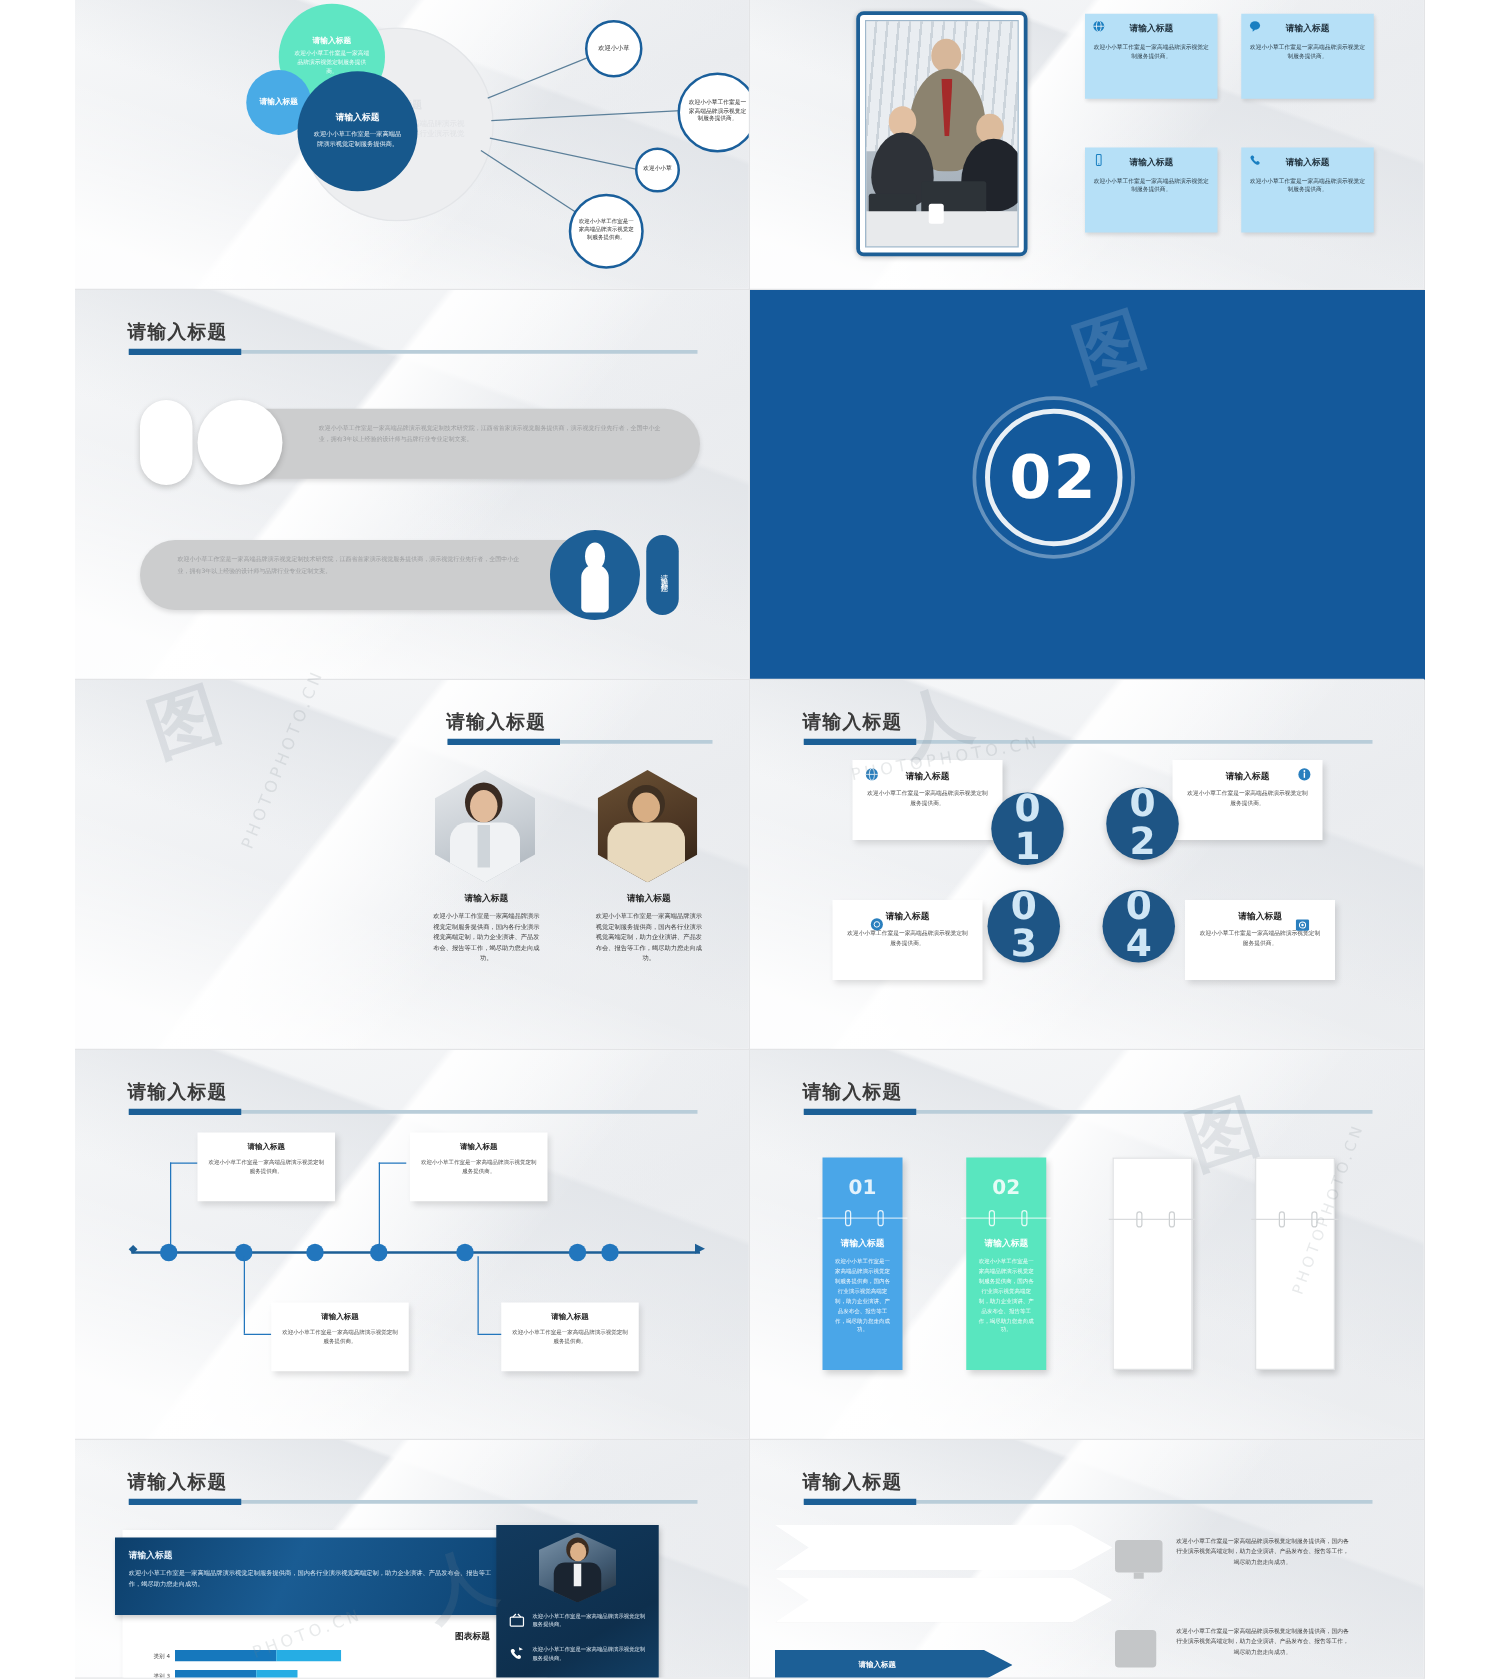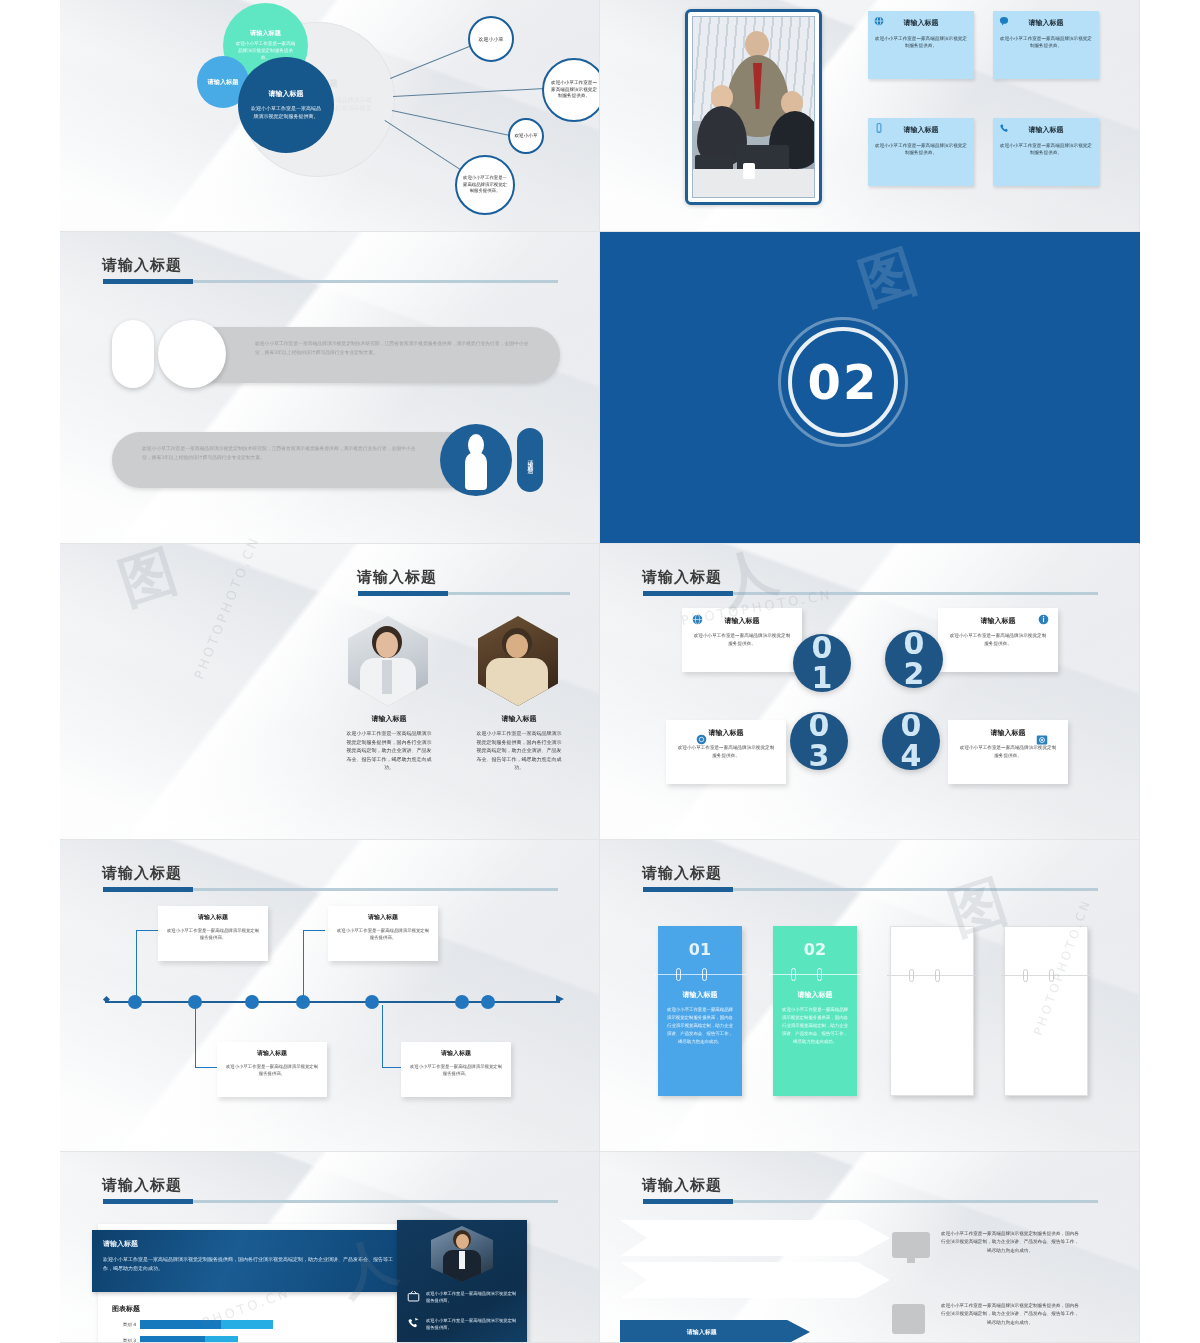--- a/index.html
+++ b/index.html
@@ -108,41 +108,41 @@
 
   
   .tl-axis { position:absolute; height:1.5px; background:#1d5f96; }
   .tl-dot { position:absolute; width:14px; height:14px; border-radius:50%; background:#2276bd; }
   .tl-card { position:absolute; background:#fff; box-shadow:2px 3px 5px rgba(0,0,0,.13); padding:7px 8px; }
   .tl-card .tt { font-size:6px; font-weight:bold; color:#1d1d1d; text-align:center; margin-bottom:5px; }
   .tl-card .tb { font-size:4.4px; color:#4a4a4a; line-height:1.7; text-align:center; }
   .tl-conn { position:absolute; border-color:#2276bd; border-style:solid; }
 
   
-  .tag { position:absolute; width:84px; height:170px; box-shadow:2px 3px 5px rgba(0,0,0,.16); }
+  .tag { position:absolute; width:64px; height:170px; box-shadow:2px 3px 5px rgba(0,0,0,.16); }
   .tag .tnum { position:absolute; top:14px; left:0; right:0; text-align:center;
                font-size:16px; color:rgba(255,255,255,.85); font-weight:bold; }
   .tag .tline { position:absolute; top:48px; left:-4px; right:-4px; height:1px; background:rgba(255,255,255,.7); }
   .tag .ring { position:absolute; top:42px; width:5px; height:13px; border:1.2px solid rgba(255,255,255,.85);
                border-radius:3px; }
   .tag .ttitle { position:absolute; top:64px; left:0; right:0; text-align:center;
                  font-size:7px; font-weight:bold; color:#fff; }
   .tag .tbody { position:absolute; top:80px; left:8px; right:8px; text-align:center;
                 font-size:4.4px; line-height:1.8; color:rgba(255,255,255,.95); }
   .tag.blank { background:#fff; border:1px solid #dfe1e3; }
   .tag.blank .tline { background:#d9dbdd; }
   .tag.blank .ring { border-color:#cdd0d2; }
 
   
   .chart-panel { position:absolute; background:#ffffff; }
   .blue-box { position:absolute; background:linear-gradient(115deg,#0d3f6b,#1a5c93 45%,#0e4473); padding:9px 11px;
               box-shadow:1px 2px 4px rgba(0,0,0,.2); }
   .blue-box .bt { font-size:7px; font-weight:bold; color:#e9f3fb; margin-bottom:6px; }
   .blue-box .bb { font-size:5px; color:#dbeaf6; line-height:1.85; }
-  .chart-title { position:absolute; text-align:left; font-size:7px; font-weight:bold; color:#222; }
+  .chart-title { position:absolute; text-align:right; font-size:7px; font-weight:bold; color:#222; }
   .chart-wrap { position:absolute; }
   .c-row { position:absolute; height:9px; display:flex; }
   .c-lab { position:absolute; font-size:4.5px; color:#444; text-align:right; }
   .c-seg1 { background:#1678bd; }
   .c-seg2 { background:#26ade4; }
   .c-seg3 { background:#ffffff; }
   .dark-panel { position:absolute; background:linear-gradient(150deg,#123a5e,#0e2f4d 60%,#14456e);
                 box-shadow:1px 2px 5px rgba(0,0,0,.25); }
   .dp-row { position:absolute; display:flex; align-items:flex-start; gap:6px; }
   .dp-ico { color:#fff; font-size:12px; line-height:1; width:16px; text-align:center; }

